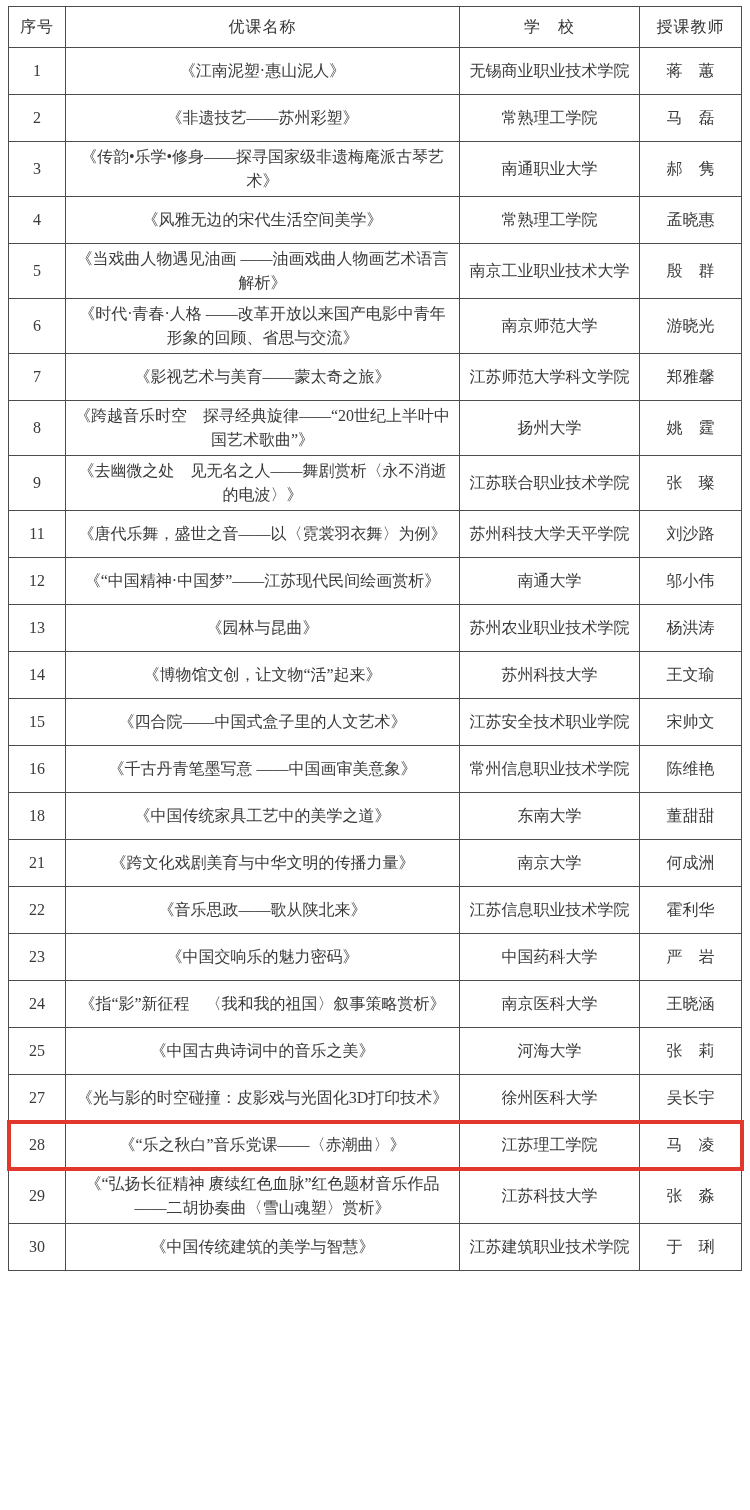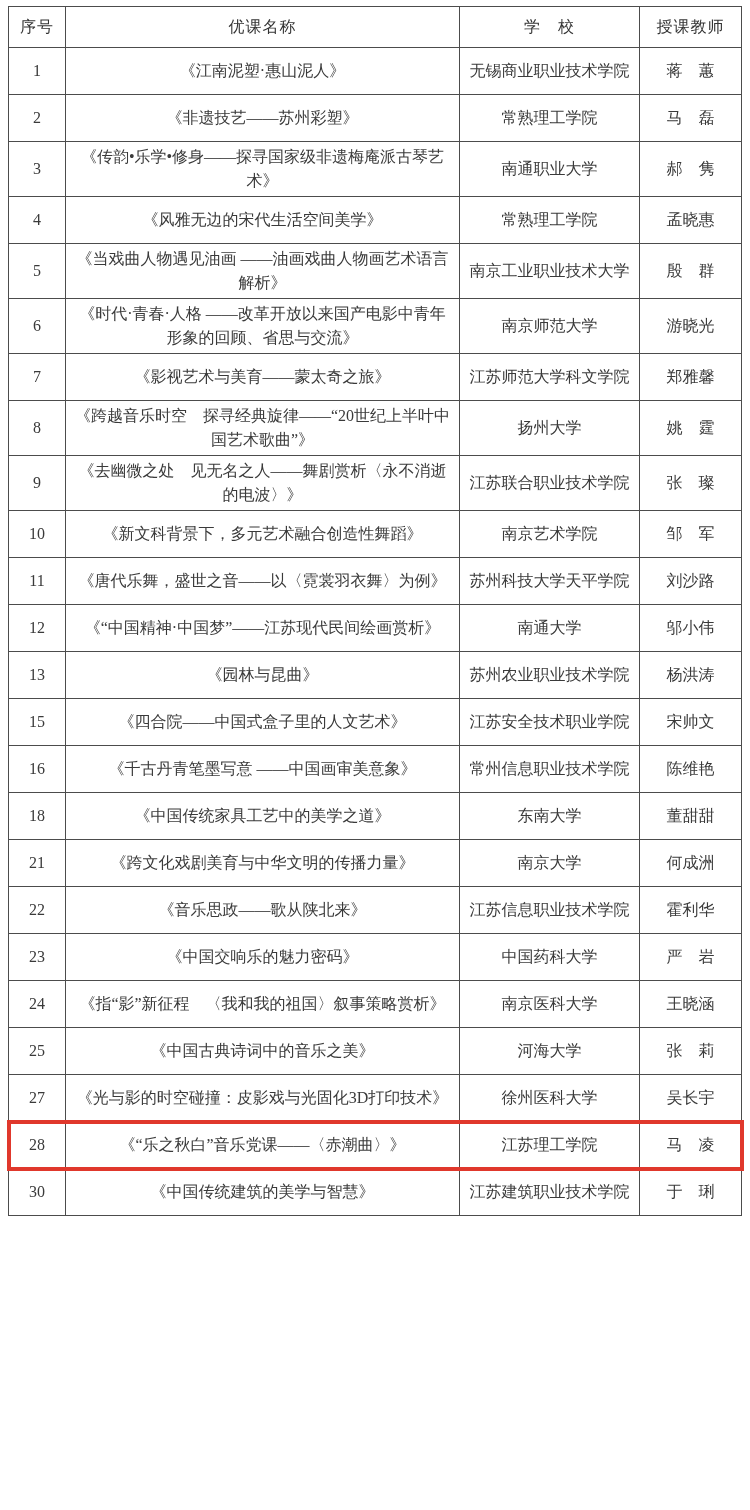--- a/index.html
+++ b/index.html
@@ -115,42 +115,42 @@
     <td>扬州大学</td>
     <td>姚　霆</td>
   </tr>
         <tr>
     <td>9</td>
     <td>《去幽微之处　见无名之人——舞剧赏析〈永不消逝的电波〉》</td>
     <td>江苏联合职业技术学院</td>
     <td>张　璨</td>
   </tr>
         <tr>
-    <td>10</td>
-    <td>《新文科背景下，多元艺术融合创造性舞蹈》</td>
-    <td>南京艺术学院</td>
-    <td>邹　军</td>
-  </tr>
-        <tr>
     <td>11</td>
     <td>《唐代乐舞，盛世之音——以〈霓裳羽衣舞〉为例》</td>
     <td>苏州科技大学天平学院</td>
     <td>刘沙路</td>
   </tr>
         <tr>
     <td>12</td>
     <td>《“中国精神·中国梦”——江苏现代民间绘画赏析》</td>
     <td>南通大学</td>
     <td>邬小伟</td>
   </tr>
         <tr>
     <td>13</td>
     <td>《园林与昆曲》</td>
     <td>苏州农业职业技术学院</td>
     <td>杨洪涛</td>
+  </tr>
+        <tr>
+    <td>14</td>
+    <td>《博物馆文创，让文物“活”起来》</td>
+    <td>苏州科技大学</td>
+    <td>王文瑜</td>
   </tr>
         <tr>
     <td>15</td>
     <td>《四合院——中国式盒子里的人文艺术》</td>
     <td>江苏安全技术职业学院</td>
     <td>宋帅文</td>
   </tr>
         <tr>
     <td>16</td>
     <td>《千古丹青笔墨写意 ——中国画审美意象》</td>
@@ -199,20 +199,26 @@
     <td>徐州医科大学</td>
     <td>吴长宇</td>
   </tr>
         <tr class="highlight">
     <td>28</td>
     <td>《“乐之秋白”音乐党课——〈赤潮曲〉》</td>
     <td>江苏理工学院</td>
     <td>马　凌</td>
   </tr>
         <tr>
+    <td>29</td>
+    <td>《“弘扬长征精神 赓续红色血脉”红色题材音乐作品——二胡协奏曲〈雪山魂塑〉赏析》</td>
+    <td>江苏科技大学</td>
+    <td>张　淼</td>
+  </tr>
+        <tr>
     <td>30</td>
     <td>《中国传统建筑的美学与智慧》</td>
     <td>江苏建筑职业技术学院</td>
     <td>于　琍</td>
   </tr>
       </tbody>
   </table>
 </div>
 
 </body></html>

